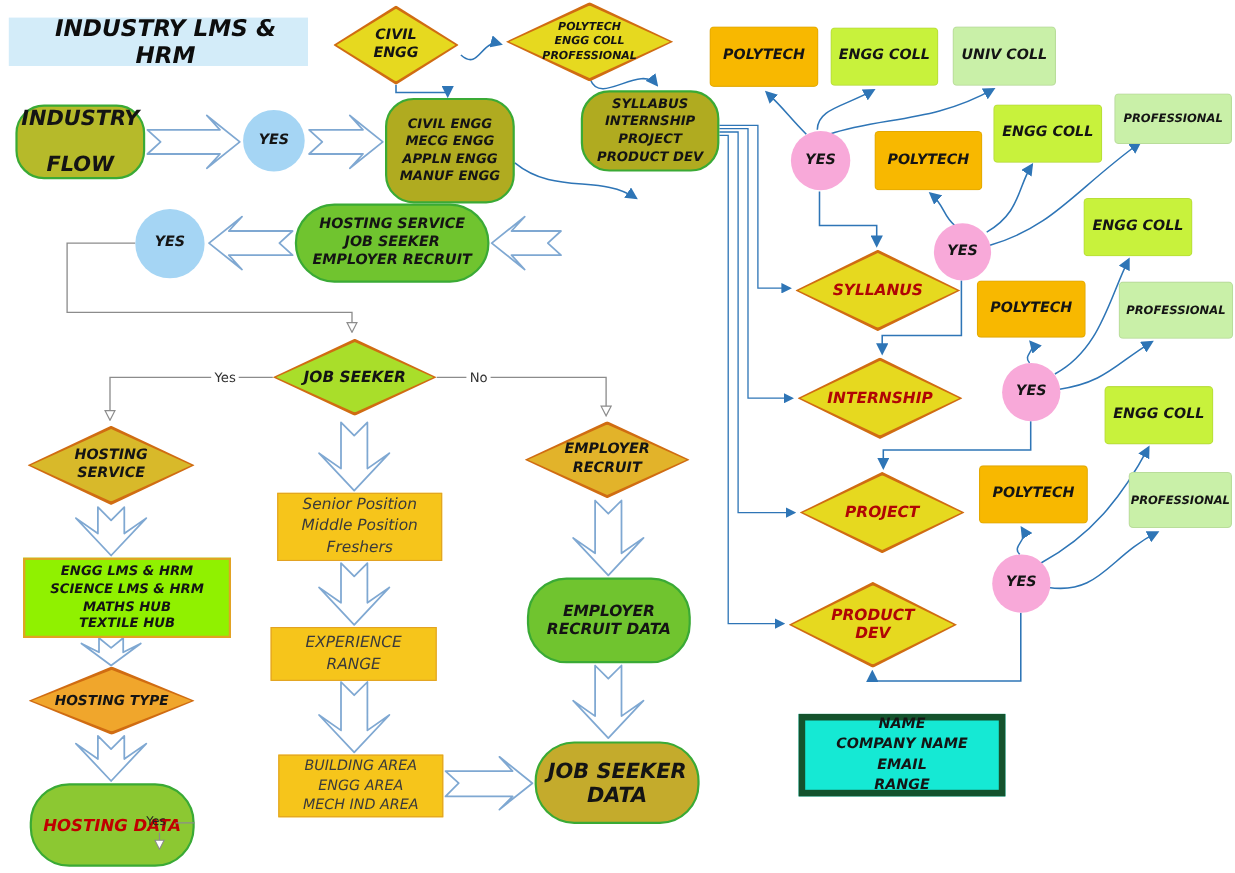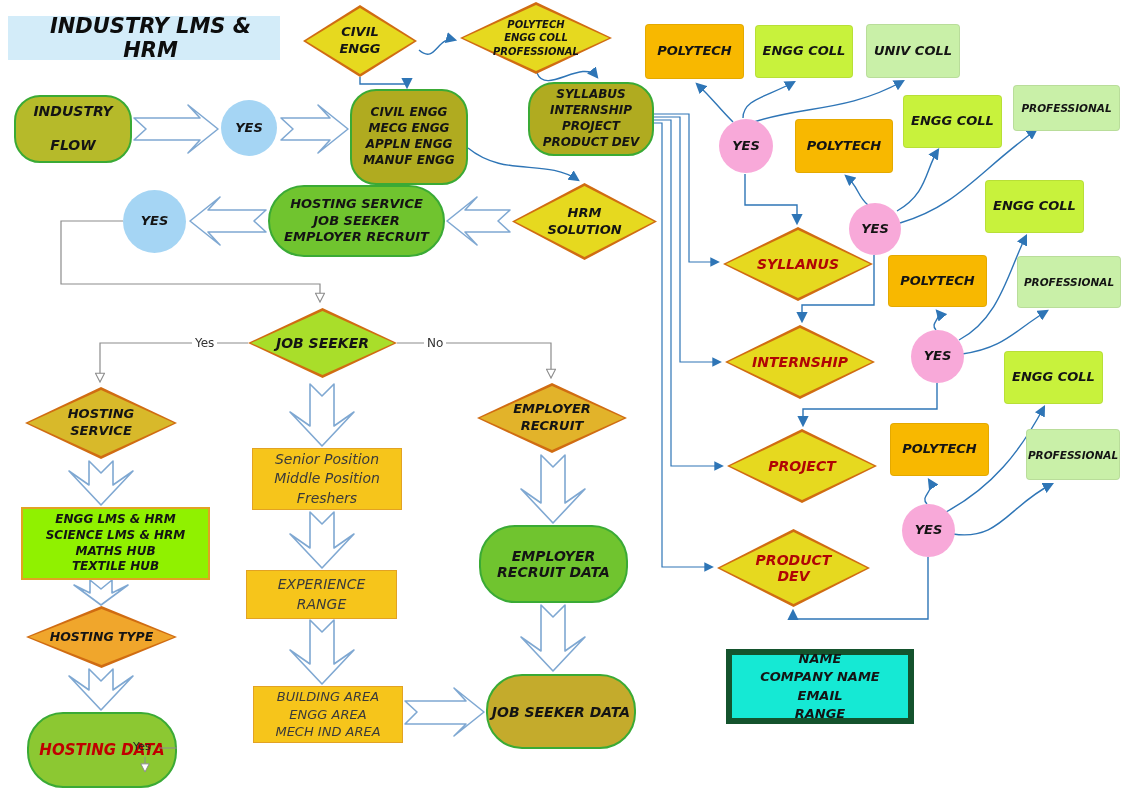--- a/index.html
+++ b/index.html
@@ -11,21 +11,21 @@
          justify-content:center;text-align:center;font-weight:bold;color:#141414;box-sizing:border-box;font-style:italic;}
   .rect{border:1px solid rgba(0,0,0,0.08);}
   .soft{border-radius:4px;}
   .rbox{border-radius:26px;}
   .pill{border-radius:36px;}
   .circ{border-radius:50%;}
   .dmd{background:transparent !important;border:none !important;}
   .dshape{position:absolute;inset:0;clip-path:polygon(50% 0,100% 50%,50% 100%,0 50%);}
   .dfill{inset:3px;}
   .dtxt{position:relative;z-index:1;display:flex;flex-direction:column;align-items:center;justify-content:center;}
-  .t21{font-size:21px;} .t15{font-size:15px;} .t14{font-size:14px;} .t135{font-size:14px;gap:14px;}
+  .t21{font-size:21px;} .t15{font-size:15px;} .t14{font-size:14px;} .t135{font-size:19px;gap:14px;}
   .t13{font-size:13px;line-height:1.3;} .t125{font-size:12.5px;line-height:1.32;}
   .t12{font-size:12px;line-height:1.32;} .t105{font-size:10.5px;} .t10{font-size:10px;line-height:1.35;}
   .lh14{line-height:1.4;}
   .plain{font-weight:normal;color:#3a3a3a;line-height:1.38;}
   .red{color:#b00505;}
   .titlebox{justify-content:center;align-items:flex-start;padding-left:13px;color:#0d0d0d;}
   .edge-label{position:absolute;z-index:3;background:#ffffff;padding:0 3px;font-size:12px;color:#333;
               font-weight:normal;}
   .mini-label{position:absolute;z-index:5;font-size:11px;color:#222;font-weight:normal;}
   .gb{border:2px solid #3aaa35;}
@@ -245,28 +245,20 @@
 <div class="shape circ t13" style="left: 123px; top: 190px; width: 63px; height: 63px; background-color: rgb(165, 213, 244);">
       <span>YES</span>
     </div>
 
 <div class="shape pill t13 gb" style="left: 268px; top: 185px; width: 177px; height: 72px; background-color: rgb(112, 196, 47);">
   <span>HOSTING SERVICE</span>
       <span>JOB SEEKER</span>
       <span>EMPLOYER RECRUIT</span>
 </div>
 
-<div class="shape dmd t13" style="left:512px;top:183px;width:145px;height:77px;">
-  <div class="dshape" style="background-color: rgb(208, 108, 18);"></div>
-  <div class="dshape dfill" style="background-color: rgb(230, 217, 31);"></div>
-  <div class="dtxt">
-        <span>HRM</span>
-        <span>SOLUTION</span>
-      </div>
-</div>
 
 <div class="shape dmd t14" style="left:248px;top:308px;width:149px;height:70px;">
   <div class="dshape" style="background-color: rgb(208, 108, 18);"></div>
   <div class="dshape dfill" style="background-color: rgb(169, 222, 42);"></div>
   <div class="dtxt">
         <span>JOB SEEKER</span>
       </div>
 </div>
 
 <div class="edge-label" style="left:192px;top:336px;">Yes</div>

